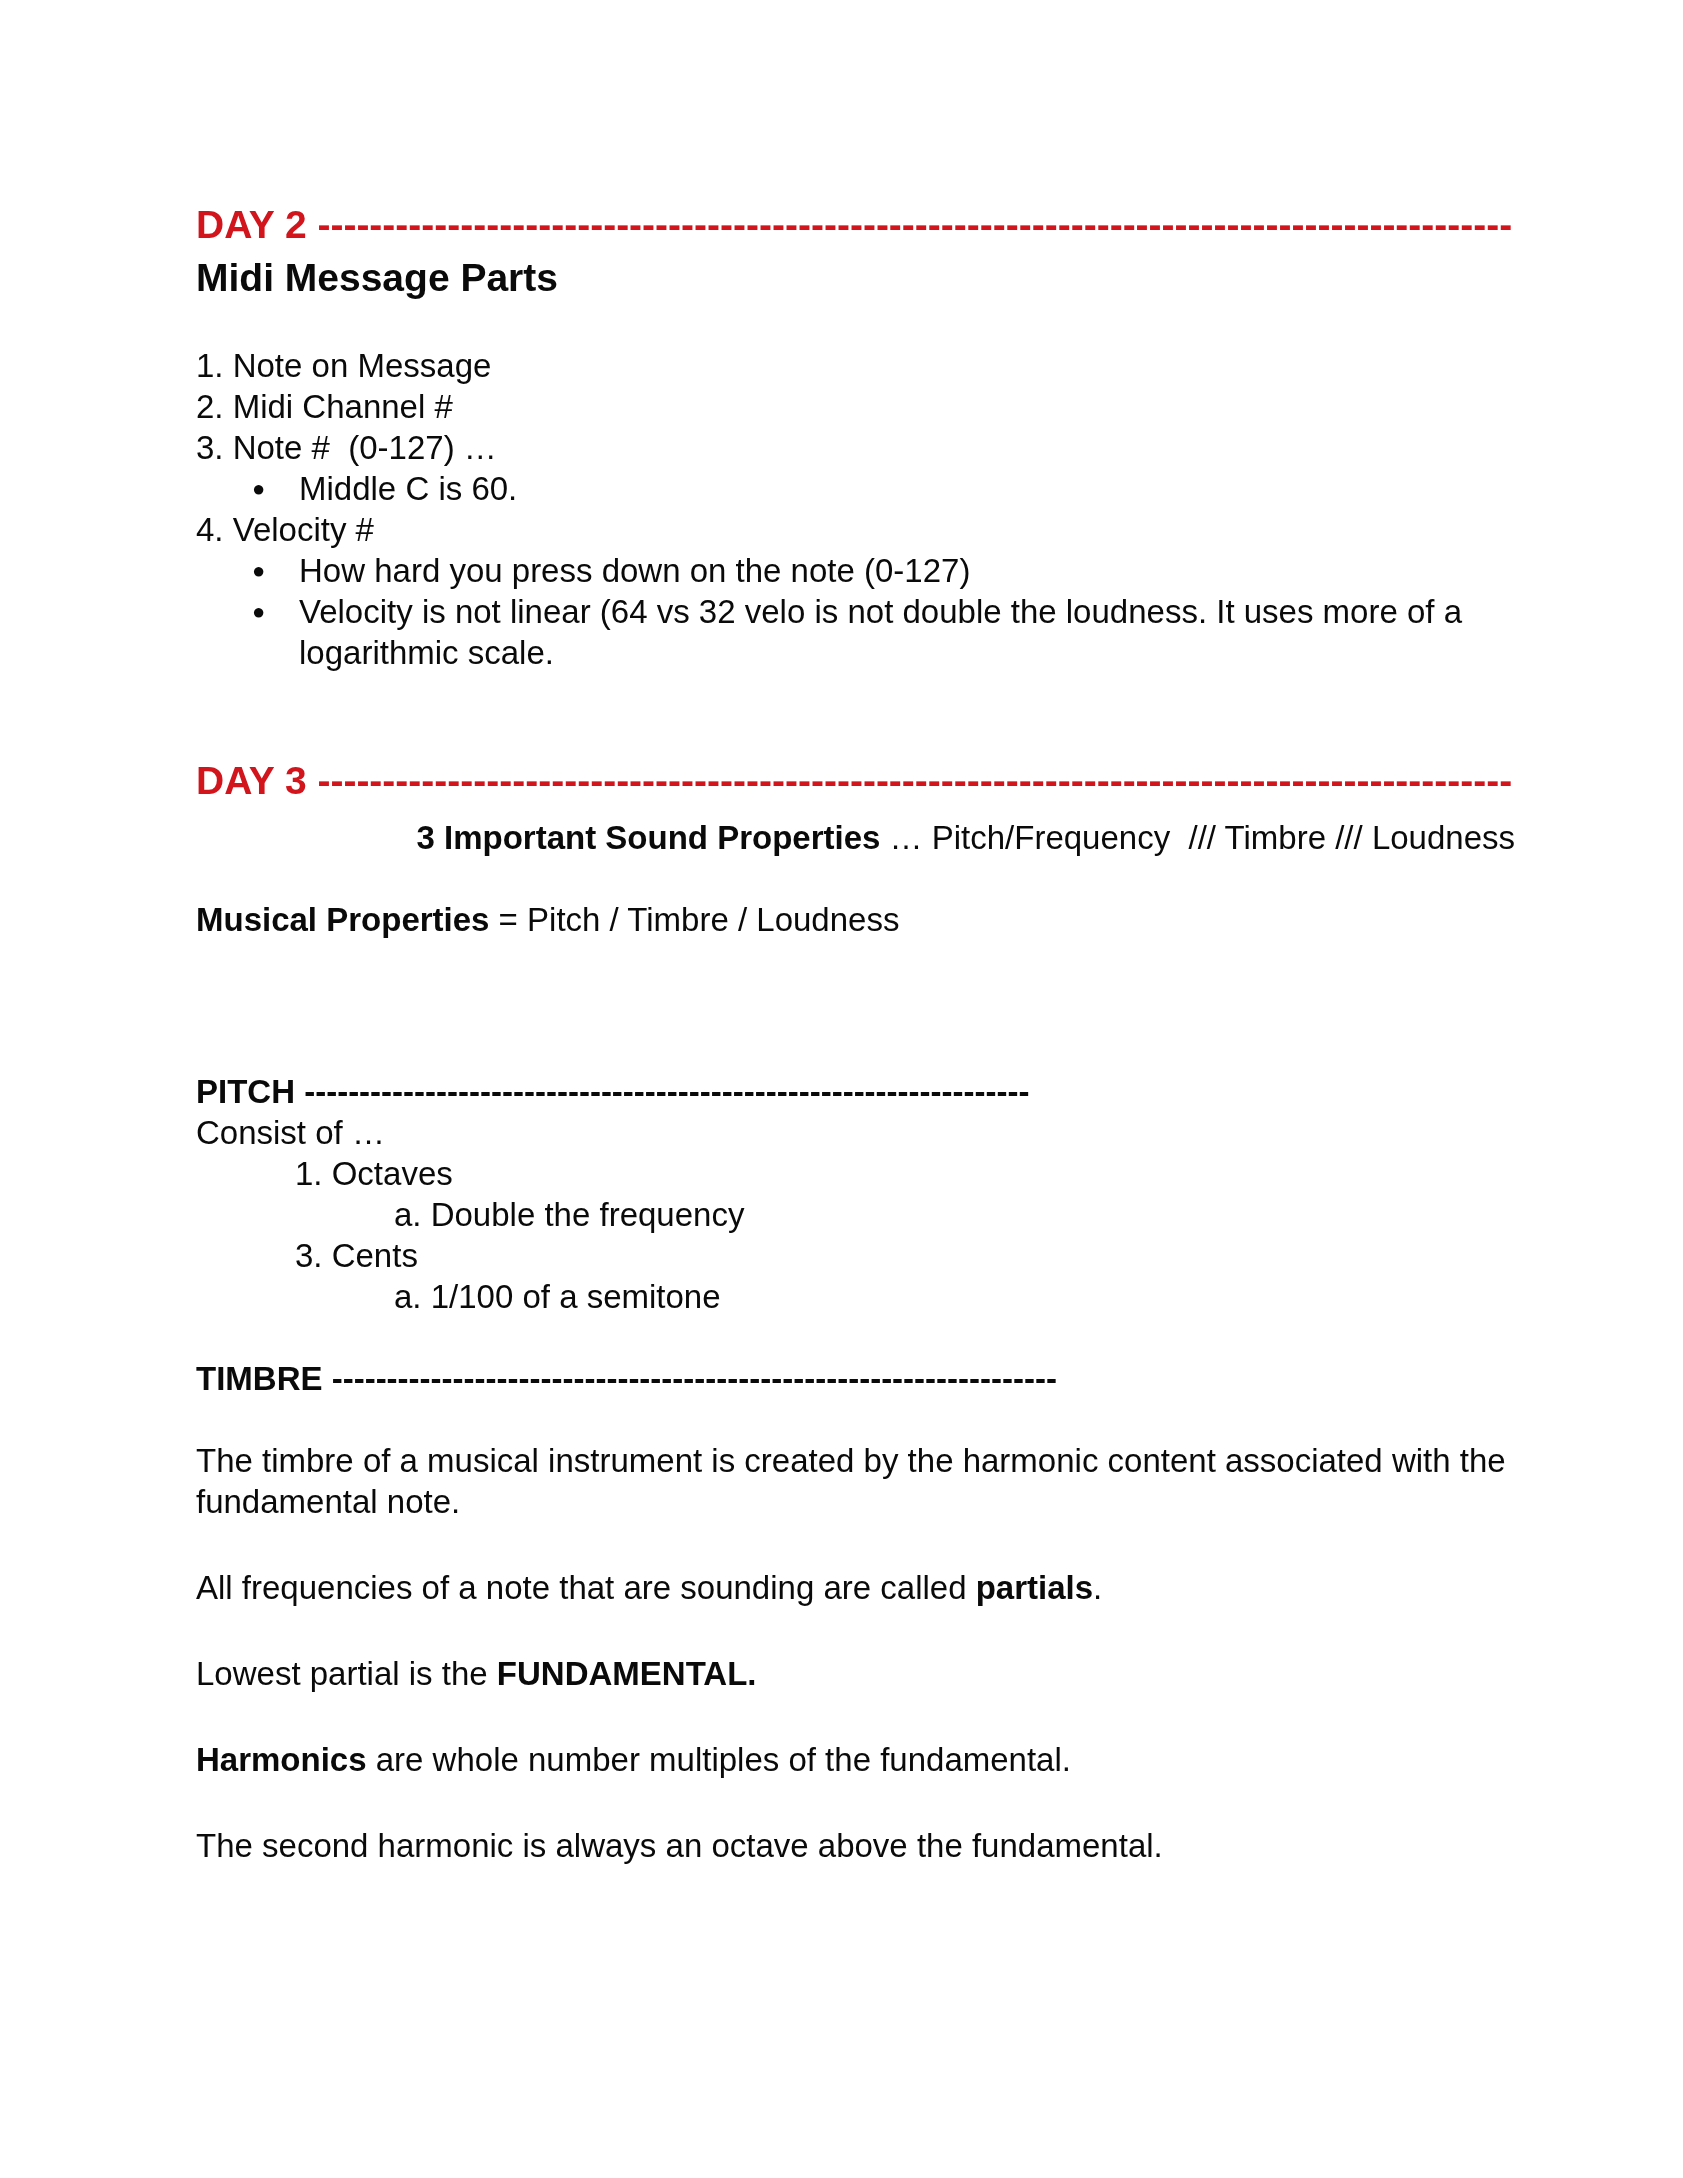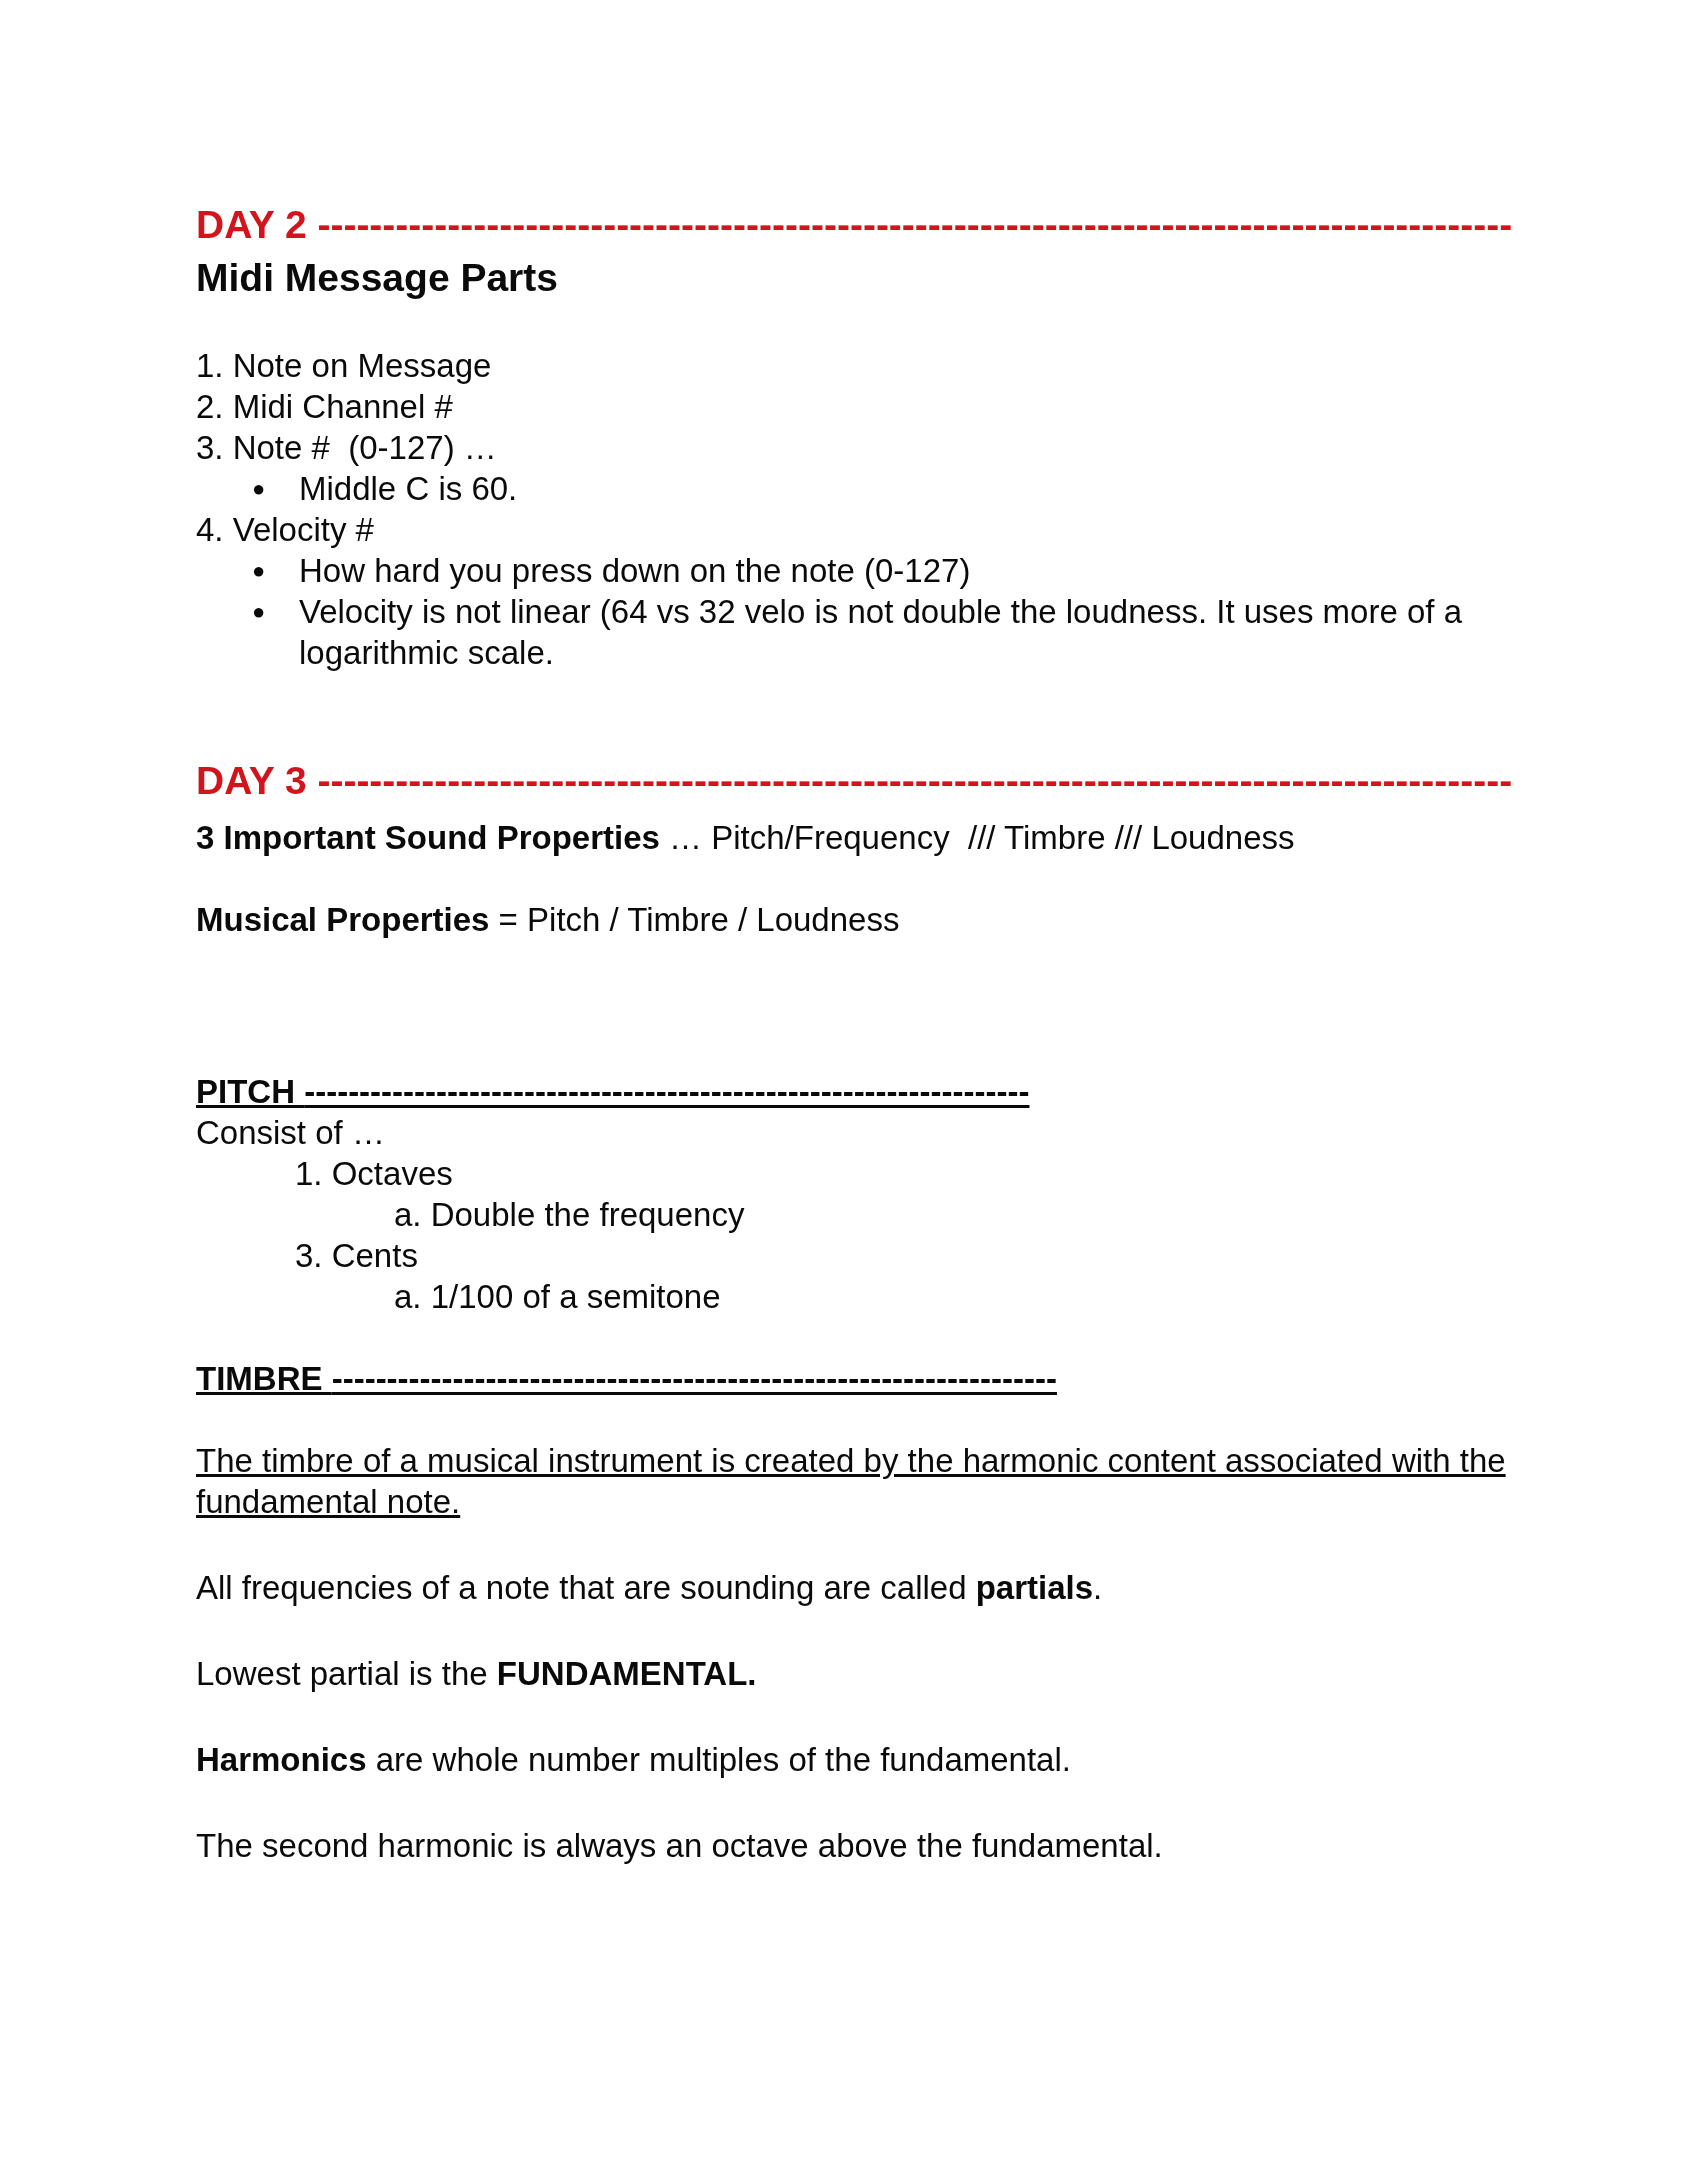--- a/index.html
+++ b/index.html
@@ -26,42 +26,42 @@
     font-weight: bold;
     white-space: pre;
     overflow: hidden;
     margin: 0;
   }
   .red { color: #d2151d; }
   .line {
     margin: 0;
     white-space: pre-wrap;
   }
-  .pre { white-space: pre; text-decoration: underline; }
+  .pre { white-space: pre; }
   .bold { font-weight: bold; }
   .ind1 { padding-left: 99px; }
   .ind2 { padding-left: 198px; }
   .li-bullet {
     position: relative;
     padding-left: 103px;
     margin: 0;
   }
   .bullet {
     position: absolute;
     left: 56px;
     top: 0;
     font-size: 22px;
     line-height: 41px;
   }
   .li-text {
     white-space: pre;
     display: inline-block;
     vertical-align: top;
   }
-  .mt10 { margin-top: 10px; }
+  .mt10 { margin-top: 10px; text-align: right; }
   .sp41 { height: 41px; }
   .sp45 { height: 45px; }
   .sp50 { height: 50px; }
   .sp82 { height: 81px; }
 </style>
 </head>
 <body>
 
 <div class="page">
 

